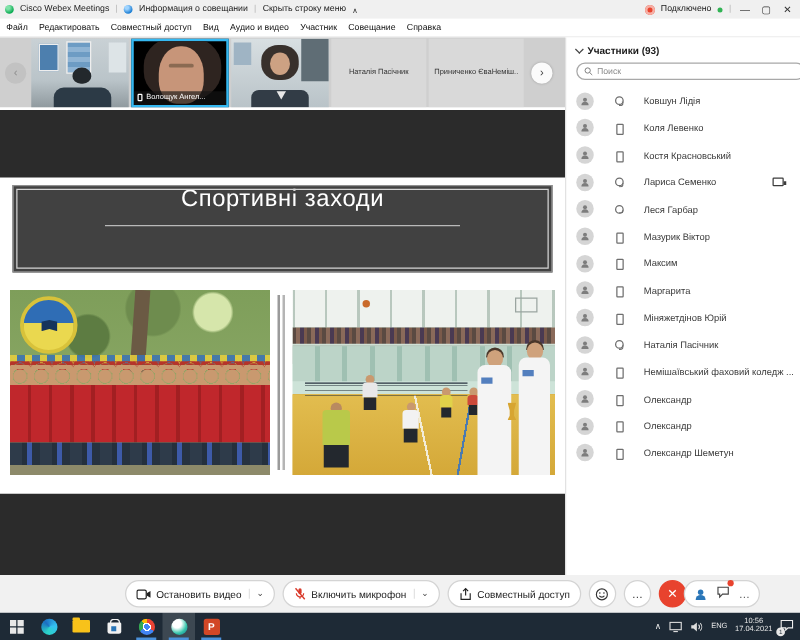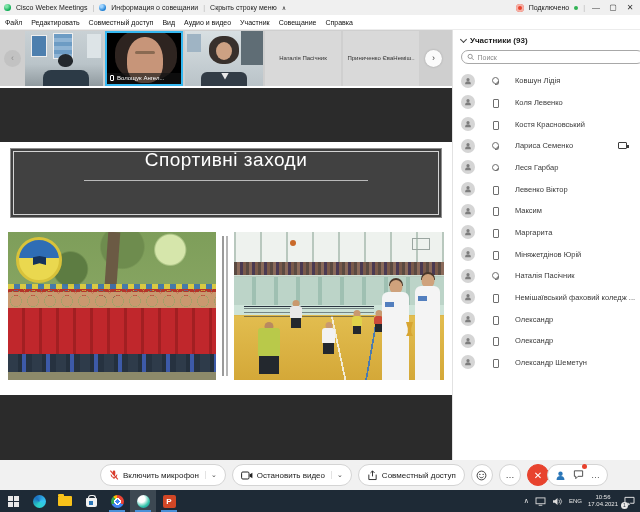--- a/index.html
+++ b/index.html
@@ -427,21 +427,21 @@
             </svg>
           </div>
           <div class="p-row">
             <span class="avatar">
               <svg width="8" height="8" viewBox="0 0 10 10" fill="#7d7d7d">
                 <circle cx="5" cy="3.4" r="2"></circle>
                 <path d="M1.4 9a3.6 3.6 0 0 1 7.2 0z"></path>
               </svg>
             </span>
             <span class="dev dev-phone"></span>
-            <span class="p-name">Левенко Віктор</span>
+            <span class="p-name">Мазурик Віктор</span>
 
             <svg class="micsvg" viewBox="0 0 10 10">
               <rect x="3.7" y="0.9" width="2.6" height="4.4" rx="1.3" fill="#e2857a"></rect>
               <path d="M2.2 4.6a2.8 2.8 0 0 0 5.6 0" fill="none" stroke="#e2857a" stroke-width="0.9"></path>
               <line x1="5" y1="7.4" x2="5" y2="8.8" stroke="#e2857a" stroke-width="0.9"></line>
               <line x1="1.6" y1="0.9" x2="8.6" y2="9.3" stroke="#dd6f62" stroke-width="1.1"></line>
             </svg>
           </div>
           <div class="p-row">
             <span class="avatar">
@@ -578,36 +578,36 @@
               <line x1="5" y1="7.4" x2="5" y2="8.8" stroke="#e2857a" stroke-width="0.9"></line>
               <line x1="1.6" y1="0.9" x2="8.6" y2="9.3" stroke="#dd6f62" stroke-width="1.1"></line>
             </svg>
           </div>
         </div>
     </aside>
   </div>
 
   <div class="controlbar">
     <div class="cgroup">
+      <div class="pill">
+        <svg width="12" height="9" viewBox="0 0 12 9">
+            <rect x="0.6" y="1" width="7.4" height="7" rx="1.2" fill="none" stroke="#222" stroke-width="1"></rect>
+            <path d="M8.6 3.4 11.4 1.8v5.4L8.6 5.6z" fill="#222"></path>
+          </svg>
+        <span>Остановить видео</span>
+        <span class="dd">⌄</span>
+      </div>
       <div class="pill">
         <svg width="10" height="10" viewBox="0 0 10 10">
           <rect x="3.7" y="0.6" width="2.6" height="4.6" rx="1.3" fill="#d93a2b"></rect>
           <path d="M2.1 4.6a2.9 2.9 0 0 0 5.8 0" fill="none" stroke="#d93a2b" stroke-width="1"></path>
           <line x1="5" y1="7.5" x2="5" y2="9" stroke="#d93a2b" stroke-width="1"></line>
           <line x1="1.4" y1="0.6" x2="8.8" y2="9.4" stroke="#d93a2b" stroke-width="1.1"></line>
         </svg>
         <span>Включить микрофон</span>
-        <span class="dd">⌄</span>
-      </div>
-      <div class="pill">
-        <svg width="12" height="9" viewBox="0 0 12 9">
-            <rect x="0.6" y="1" width="7.4" height="7" rx="1.2" fill="none" stroke="#222" stroke-width="1"></rect>
-            <path d="M8.6 3.4 11.4 1.8v5.4L8.6 5.6z" fill="#222"></path>
-          </svg>
-        <span>Остановить видео</span>
         <span class="dd">⌄</span>
       </div>
       <div class="pill">
         <svg width="11" height="11" viewBox="0 0 12 12">
             <g fill="none" stroke="#222" stroke-width="1">
               <path d="M2 5v5.4h8V5"></path>
               <line x1="6" y1="1.2" x2="6" y2="7"></line>
               <path d="M3.8 3.2 6 1l2.2 2.2"></path>
             </g>
           </svg>

